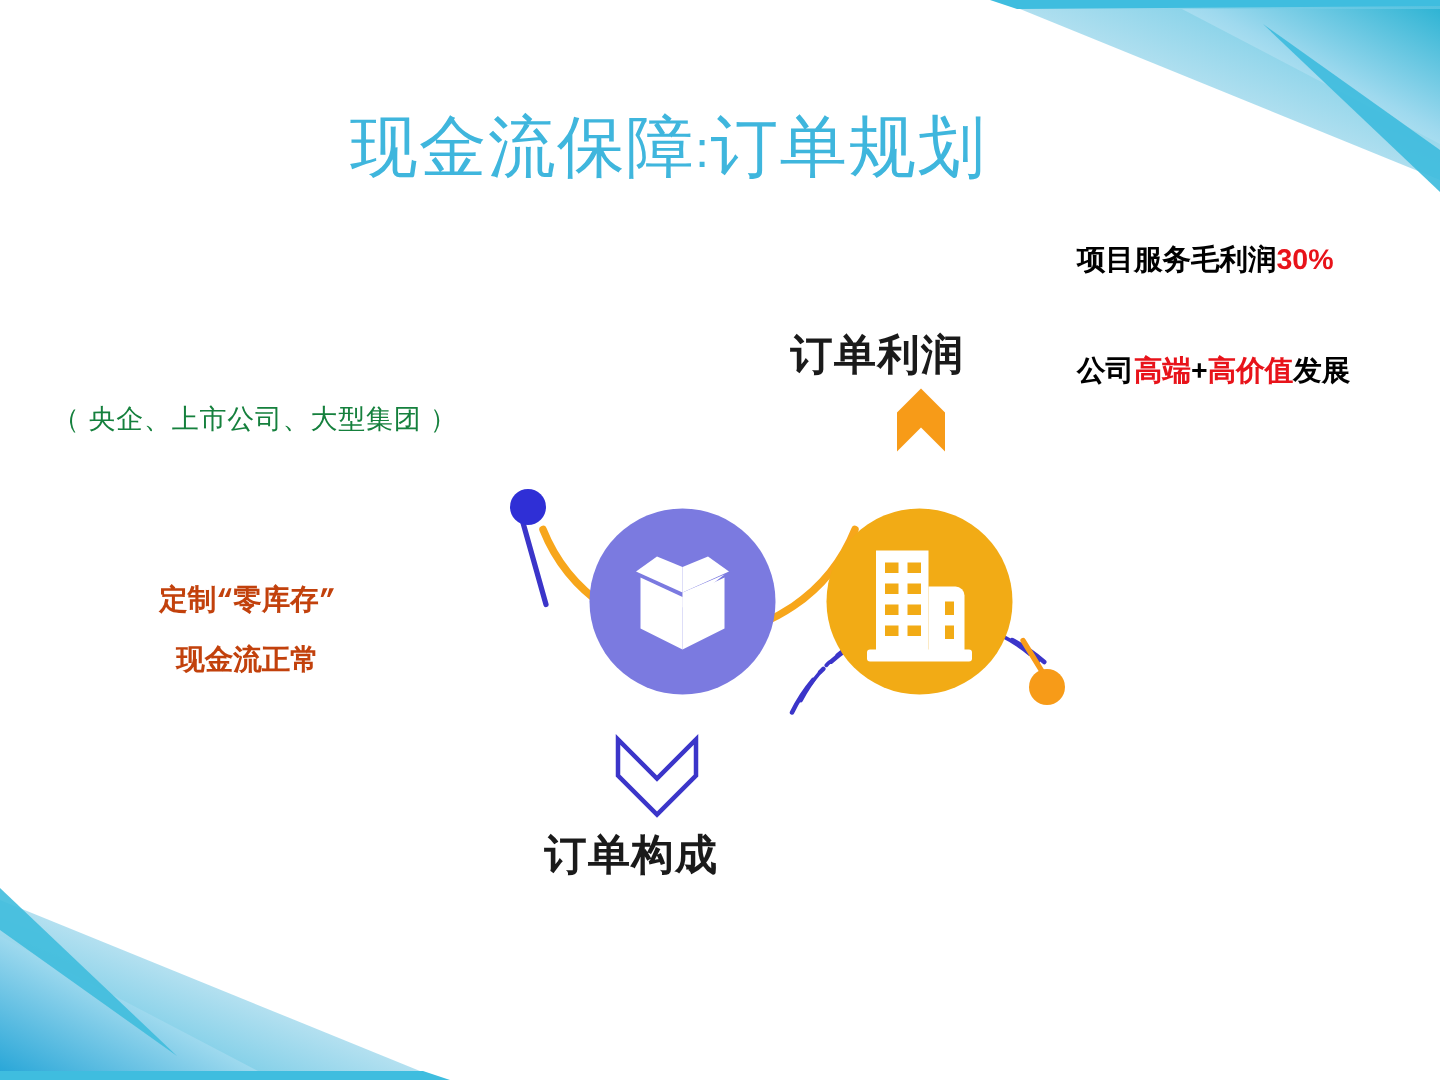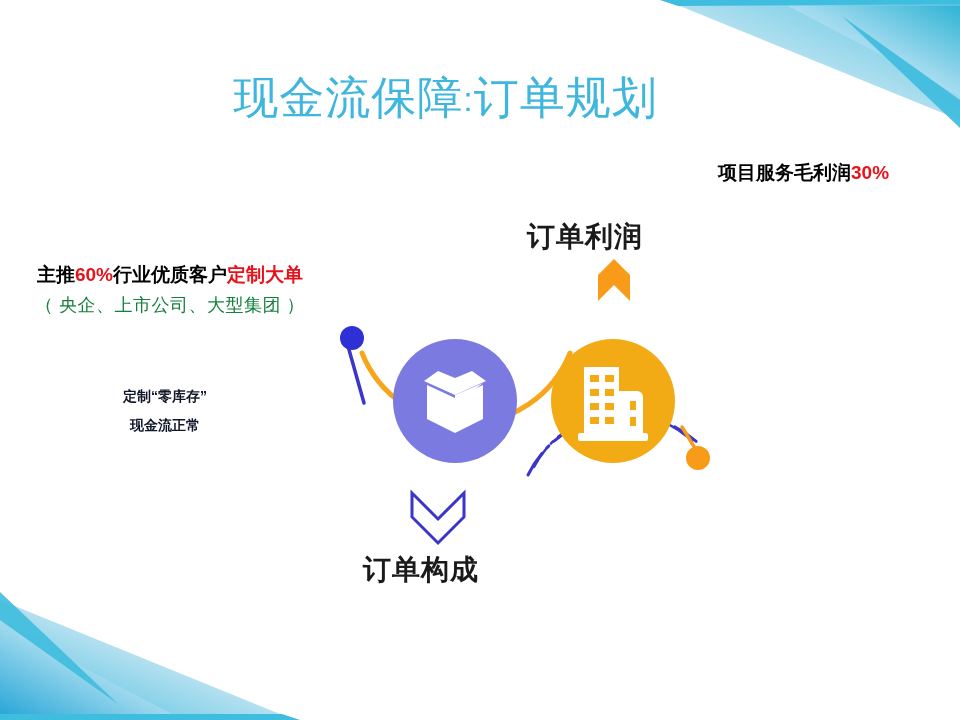--- a/index.html
+++ b/index.html
@@ -69,25 +69,26 @@
     letter-spacing: 0.5px;
   }
   #left-bullets {
     position: absolute;
     left: 20px;
     top: 382px;
     width: 290px;
     text-align: center;
   }
   .bullet {
-    font-size: 14px;
-    font-weight: bold;
-    color: #0f172a;
+    font-size: 19px;
+    font-weight: bold;
+    color: #c2410c;
     line-height: 2.1;
     white-space: nowrap;
+    font-family: Liberation Mono, monospace;
   }
 
   
   #right-block {
     position: absolute;
     left: 718px;
     top: 160px;
     width: 236px;
   }
   .right-line {
@@ -174,32 +175,32 @@
 
       <polygon points="0,42 0,70 118,154" fill="#3fbcdd" opacity="0.9"></polygon>
     </svg>
   </div>
 
   <div id="title">
     <span>现金流保障</span><span class="sep">:</span><span>订单规划</span>
   </div>
 
   <div id="left-block">
-    <div class="lead-line"><span>主推</span><span class="red">60%</span><span>行业优质客户</span><span class="red">定制大单</span>
-    </div>
     <div class="lead-sub">（ 央企、上市公司、大型集团 ）</div>
   </div>
 
   <div id="left-bullets">
     <div class="bullet">定制“零库存”</div>
     <div class="bullet">现金流正常</div>
   </div>
 
   <div id="right-block">
     <div class="right-line"><span>项目服务毛利润</span><span class="red">30%</span><span></span><span class="red"></span><span></span>
+    </div>
+    <div class="right-line"><span>公司</span><span class="red">高端</span><span>+</span><span class="red">高价值</span><span>发展</span>
     </div>
   </div>
 
   <div id="graphic">
     <svg width="400" height="400" viewBox="0 0 400 400">
 
       <path d="M 208 270 A 108 108 0 0 1 378 238" fill="none" stroke="#3b35c9" stroke-width="3" stroke-linecap="round" stroke-dasharray="26 7 3 7"></path>
       <path d="M 214 262 A 100 100 0 0 1 372 236" fill="none" stroke="#3b35c9" stroke-width="2.5" stroke-linecap="round" stroke-dasharray="22 7 3 7"></path>
 
       <path d="M 42 148 A 112 112 0 0 0 250 148" fill="none" stroke="#f7a61b" stroke-width="5" stroke-linecap="round"></path>

